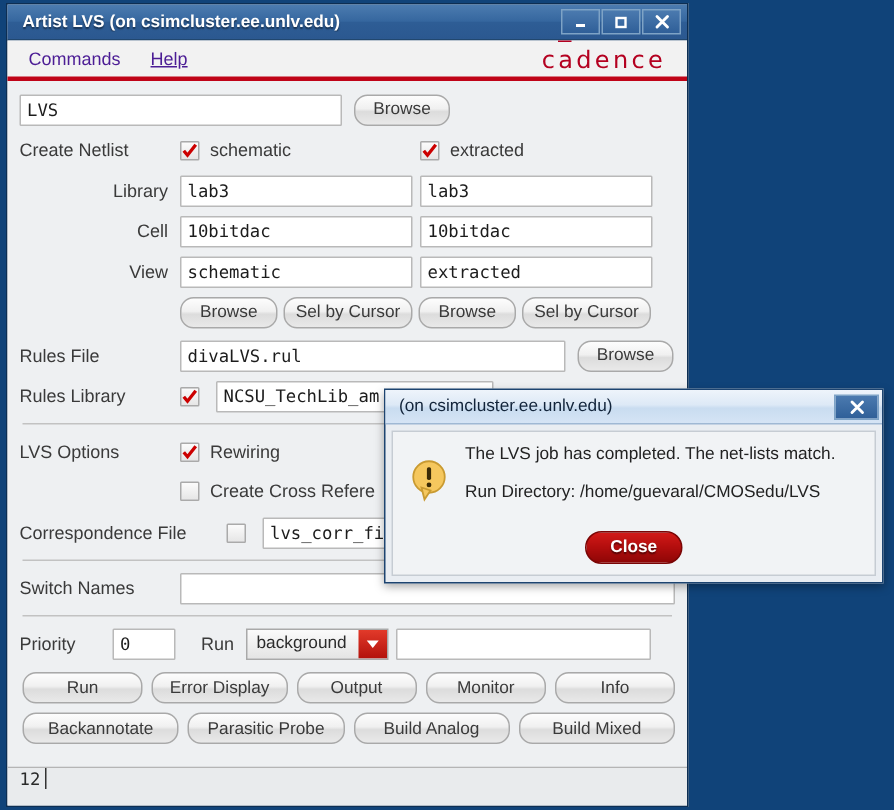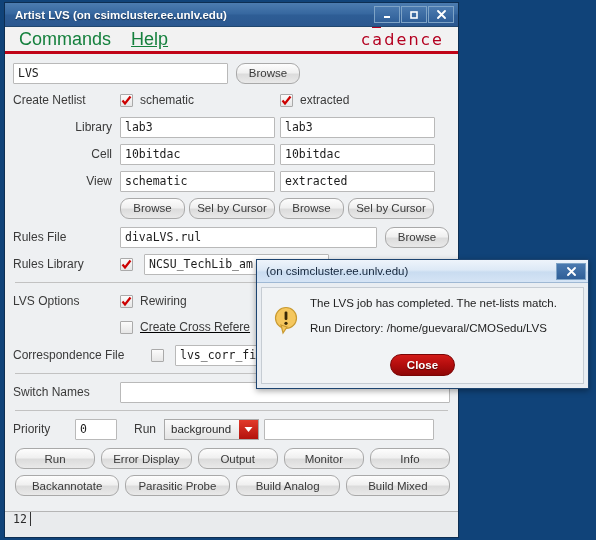--- a/index.html
+++ b/index.html
@@ -70,22 +70,22 @@
     background: #f2f2f2;
     border-bottom: 3px solid #c00418;
     display: flex;
     align-items: center;
     padding: 0 10px 0 14px;
     box-sizing: border-box;
     flex: 0 0 auto;
     position: relative;
   }
   .menu-item {
-    font-size: 18px;
-    color: #15803d;
+    font-size: 12px;
+    color: #4c1d95;
     margin-right: 20px;
     white-space: nowrap;
   }
   .menu-item u { text-decoration: underline; }
   .brand {
     margin-left: auto;
     font-size: 16px;
     color: #b40020;
     letter-spacing: 2.2px;
     font-family: "DejaVu Sans", sans-serif;
@@ -444,21 +444,21 @@
     <div class="row" style="margin-bottom:4px;">
       <div class="lbl w1">LVS Options</div>
       <span class="cb">
         <svg width="11" height="11" viewBox="0 0 11 11">
           <path d="M1.5 5.5 L4 8.5 L9.5 1.5" stroke="#cc0000" stroke-width="2.2" fill="none"></path>
         </svg>
       </span>
       <span class="cb-label">Rewiring</span>
     </div>
 
-    <div class="row" style="margin-bottom:6px;text-decoration:underline;">
+    <div class="row" style="margin-bottom:6px;">
       <div class="lbl w1"></div>
       <span class="cb"></span>
       <span class="cb-label">Create Cross Refere</span>
     </div>
 
     <div class="row">
       <div class="lbl" style="flex:0 0 138px;">Correspondence File</div>
       <span class="cb"></span>
       <div class="tf" style="width:125px;margin-left:11px;">lvs_corr_fi</div>
     </div>

